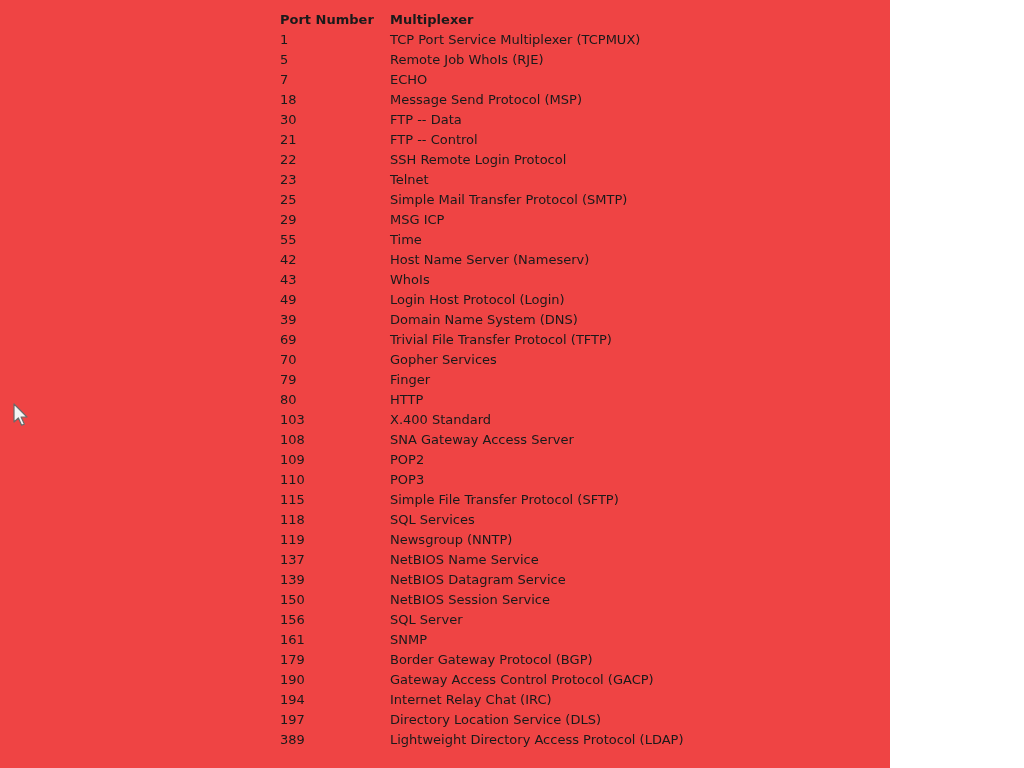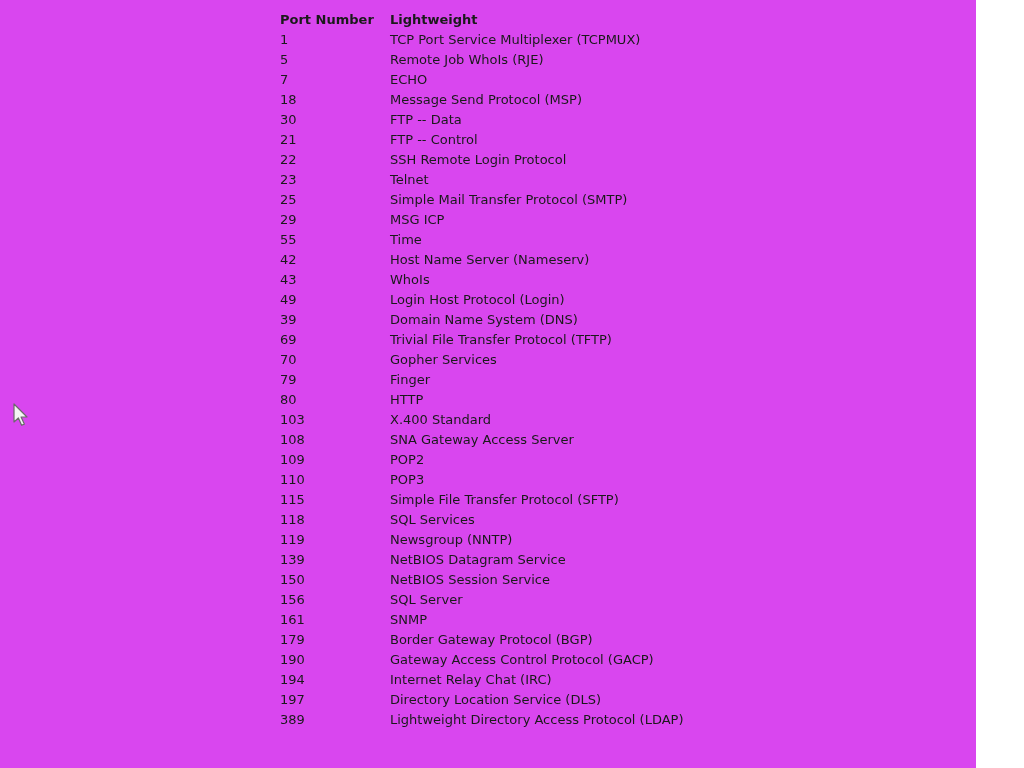--- a/index.html
+++ b/index.html
@@ -2,24 +2,24 @@
 <html><head>
 <meta charset="utf-8">
 <style>
   html, body {
     margin: 0;
     padding: 0;
     background: #ffffff;
   }
   .viewport {
     position: relative;
-    width: 976px;
+    width: 890px;
     height: 768px;
     overflow: hidden;
-    background: #d946ef;
+    background: #ef4444;
     font-family: "DejaVu Sans", "Liberation Sans", sans-serif;
     font-size: 13px;
     color: #1a1a1a;
   }
   table.ports {
     position: absolute;
     left: 280px;
     top: 10px;
     border-collapse: collapse;
     border: none;
@@ -55,21 +55,21 @@
 </style>
 </head>
 <body>
 
 <div class="viewport">
 
   <table class="ports">
     <thead>
       <tr>
         <th class="col-port">Port Number</th>
-        <th class="col-desc">Lightweight</th>
+        <th class="col-desc">Multiplexer</th>
       </tr>
     </thead>
     <tbody>
         <tr>
           <td class="col-port">1</td>
           <td class="col-desc">TCP Port Service Multiplexer (TCPMUX)</td>
         </tr>
         <tr>
           <td class="col-port">5</td>
           <td class="col-desc">Remote Job WhoIs (RJE)</td>
@@ -164,20 +164,24 @@
         </tr>
         <tr>
           <td class="col-port">118</td>
           <td class="col-desc">SQL Services</td>
         </tr>
         <tr>
           <td class="col-port">119</td>
           <td class="col-desc">Newsgroup (NNTP)</td>
         </tr>
         <tr>
+          <td class="col-port">137</td>
+          <td class="col-desc">NetBIOS Name Service</td>
+        </tr>
+        <tr>
           <td class="col-port">139</td>
           <td class="col-desc">NetBIOS Datagram Service</td>
         </tr>
         <tr>
           <td class="col-port">150</td>
           <td class="col-desc">NetBIOS Session Service</td>
         </tr>
         <tr>
           <td class="col-port">156</td>
           <td class="col-desc">SQL Server</td>

